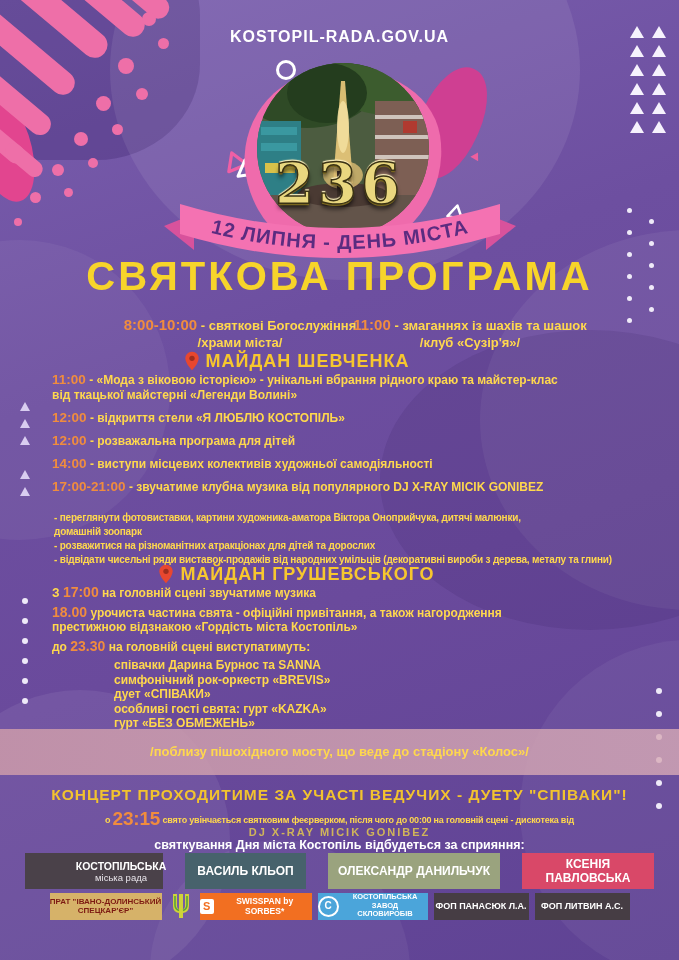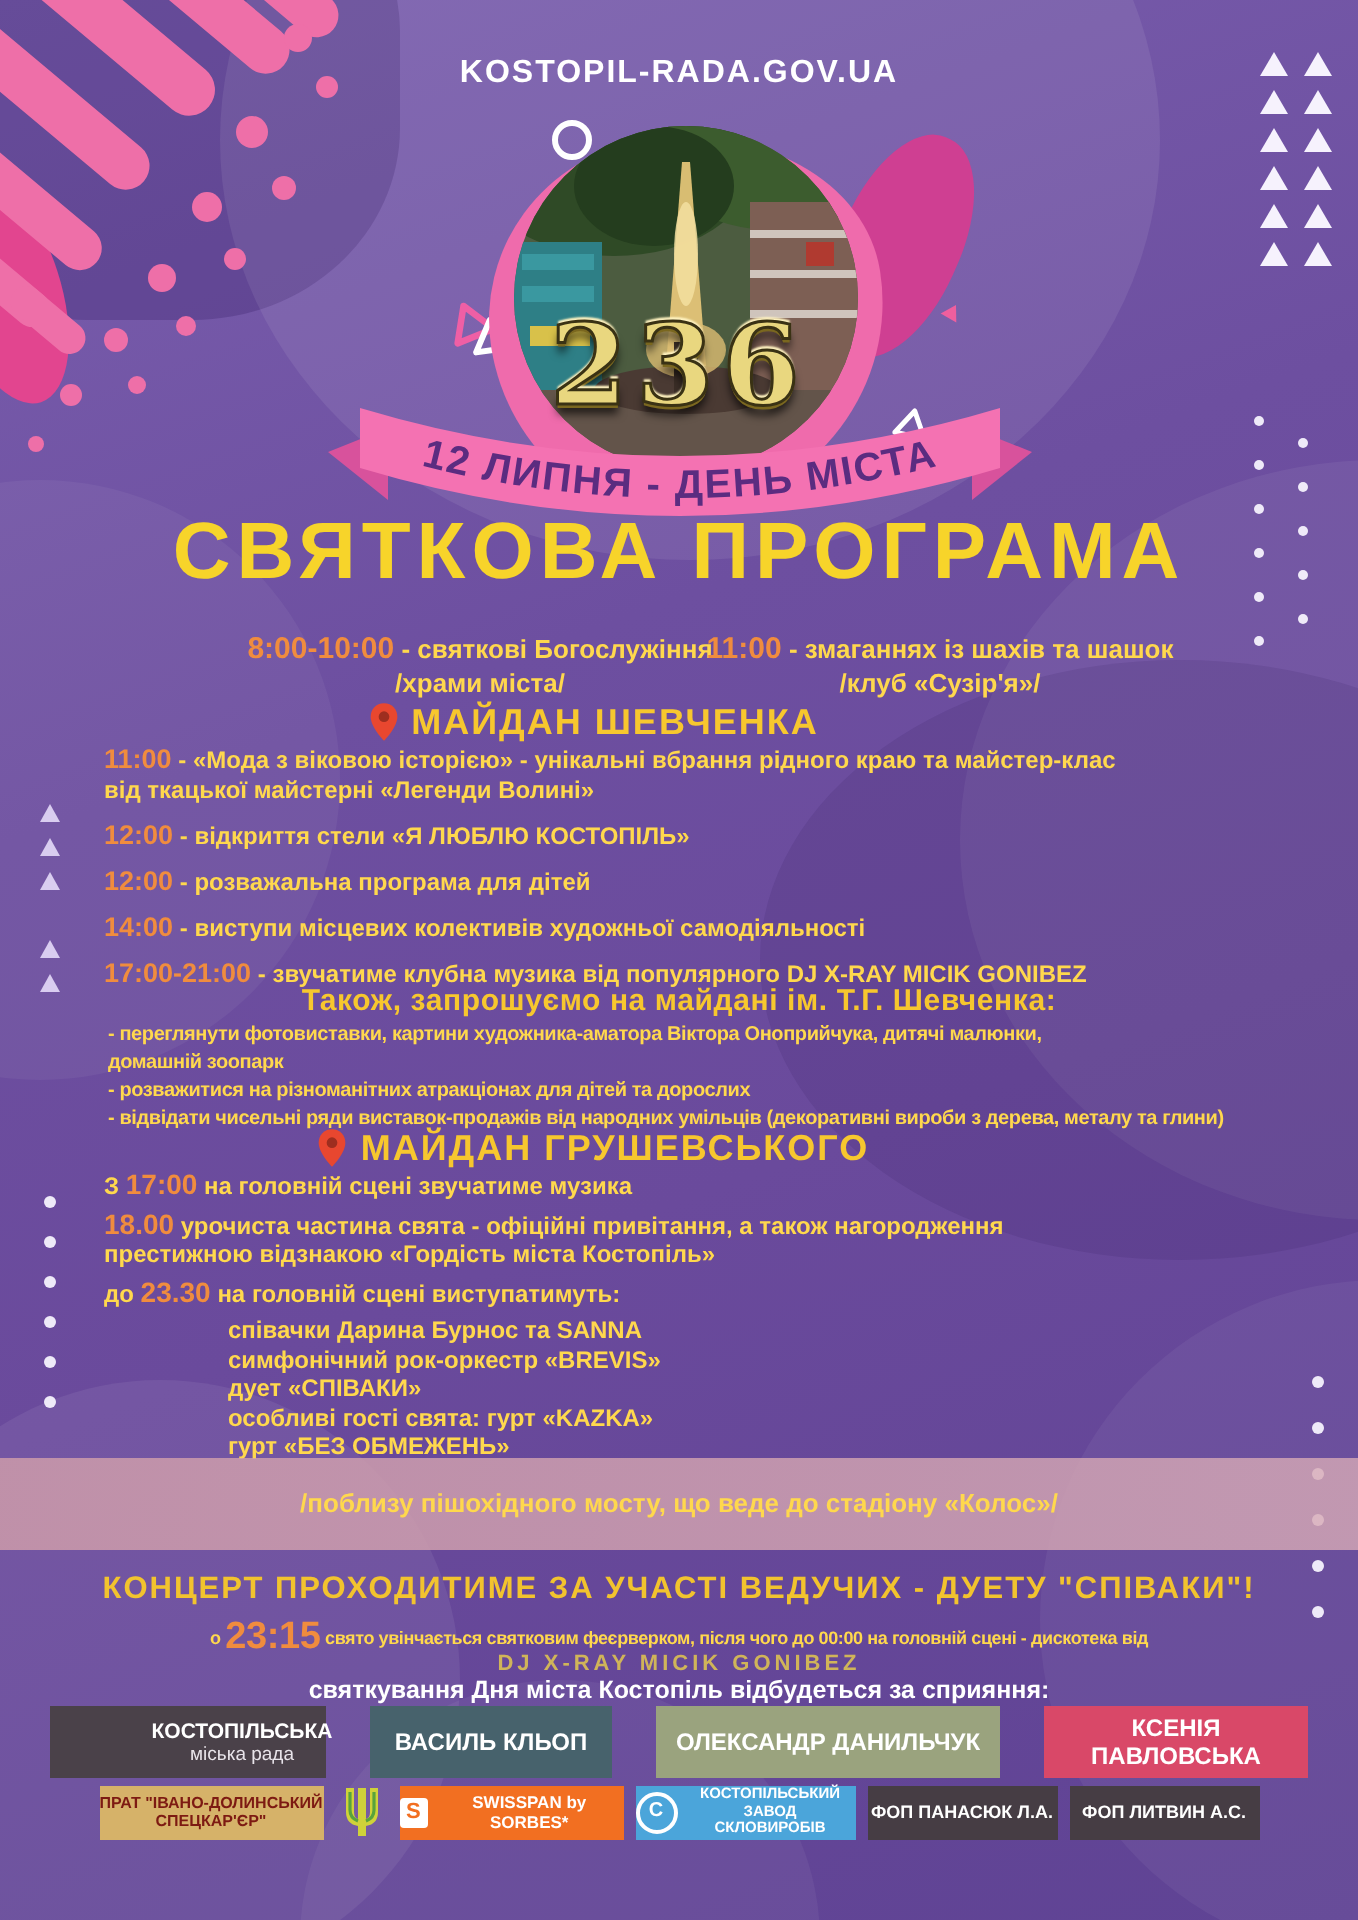--- a/index.html
+++ b/index.html
@@ -266,21 +266,20 @@
     <div class="s-item">
       <span class="time">14:00</span>
       <span>- виступи місцевих колективів художньої самодіяльності</span>
     </div>
     <div class="s-item">
       <span class="time">17:00-21:00</span>
       <span>- звучатиме клубна музика від популярного DJ X-RAY MICIK GONIBEZ</span>
     </div>
   </div>
 
-  <div class="also-head">Також, запрошуємо на майдані  ім. Т.Г. Шевченка:</div>
   <div class="also">
     <div>- переглянути фотовиставки, картини художника-аматора Віктора Оноприйчука, дитячі малюнки,</div>
     <div>домашній зоопарк</div>
     <div>- розважитися на різноманітних атракціонах для дітей та дорослих</div>
     <div>- відвідати чисельні ряди виставок-продажів від народних умільців (декоративні вироби з дерева, металу та глини)</div>
   </div>
 
   <div class="sec-head" style="top:564px">
     <svg class="pin" width="16" height="20" viewBox="0 0 24 30">
       <path d="M12 1 C6 1 2 5.5 2 11 C2 19 12 29 12 29 C12 29 22 19 22 11 C22 5.5 18 1 12 1 Z" fill="#e8472f"></path>
@@ -357,21 +356,21 @@
       <path d="M19 4 V13 Q19 17 15 18.5" fill="none" stroke="#58a33c" stroke-width="1.6"></path>
     </svg>
     <div class="sp r2 sp-swiss">
       <span class="logo">S</span>
       <span><span>SWISSPAN by</span>
       <b>SORBES*</b></span>
     </div>
     <div class="sp r2 sp-glass">
       <span class="glogo">C</span>
       <span>
-        <span>КОСТОПІЛЬСЬКИЙ ЗАВОД</span><br>
+        <span>КОСТОПІЛЬСЬКА ЗАВОД</span><br>
         <span>СКЛОВИРОБІВ</span>
       </span>
     </div>
     <div class="sp r2 sp-fop">ФОП ПАНАСЮК Л.А.</div>
     <div class="sp r2 sp-fop">ФОП ЛИТВИН А.С.</div>
   </div>
 
 </div>
 
 </body></html>

